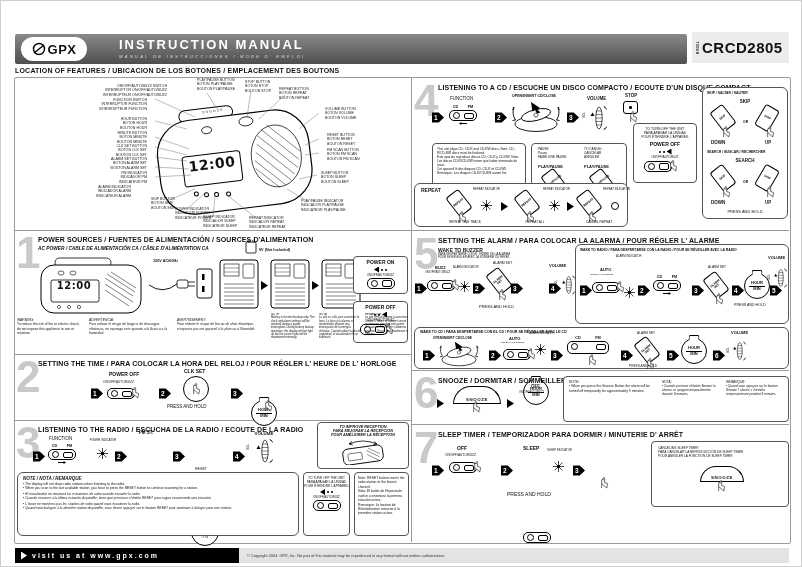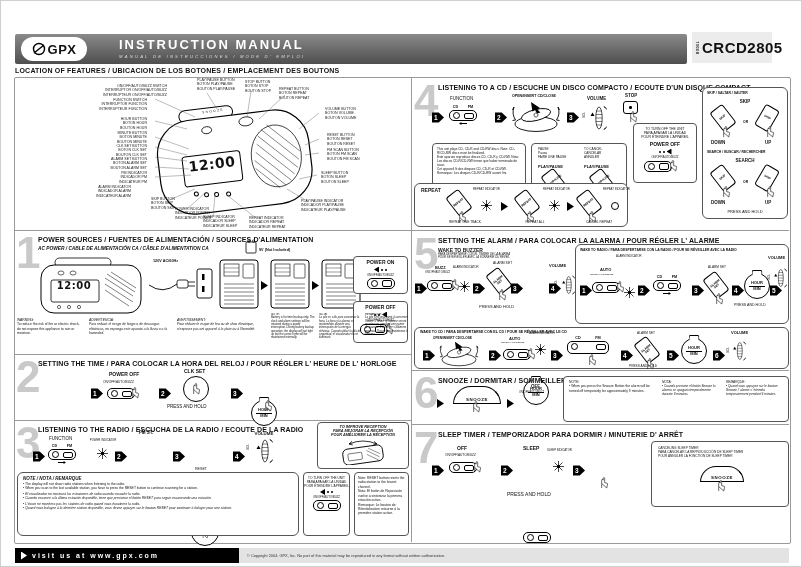--- a/index.html
+++ b/index.html
@@ -10,21 +10,21 @@
   .b{font-weight:bold}
   .i{font-style:italic}
   .ctr{text-align:center}
   .rt{text-align:right}
   
   .hdrbar{left:14px;top:33px;width:672px;height:30px;background:linear-gradient(#8a8a8a,#4e4e4e);border-radius:2px}
   .logo{position:absolute;left:6px;top:3px;width:66px;height:24px;background:#fff;border-radius:12px;display:flex;align-items:center;justify-content:center;gap:2px}
   .logo .brand{font-size:13px;font-weight:bold;letter-spacing:.5px;color:#111}
   .htitle{position:absolute;left:104px;top:3px;font-size:13px;font-weight:bold;color:#fff;letter-spacing:2px}
   .hsub{position:absolute;left:104px;top:20px;font-size:4.2px;color:#ddd;font-style:italic;letter-spacing:2.2px}
-  .modelbox{left:691px;top:31px;width:80px;height:31px;background:#ececec;display:flex;align-items:center;justify-content:flex-start;gap:2px;padding-left:4px;box-sizing:border-box}
+  .modelbox{left:691px;top:31px;width:97px;height:31px;background:#ececec;display:flex;align-items:center;justify-content:flex-start;gap:2px;padding-left:4px;box-sizing:border-box}
   .mlabel{font-size:3px;font-weight:bold;writing-mode:vertical-rl;transform:rotate(180deg);letter-spacing:.5px;color:#222}
   .mname{font-size:15px;font-weight:bold;color:#111;letter-spacing:.5px}
   .feattitle{left:14px;top:66px;font-size:7px;font-weight:bold;letter-spacing:.2px}
   
   .frame{left:13px;top:76px;width:775px;height:465px;border:1px solid #9a9a9a;border-radius:2px}
   .vdiv{left:410px;top:76px;width:1px;height:465px;background:#9a9a9a}
   .hrule{position:absolute;height:1px;background:#9a9a9a}
   
   .secnum{font-size:44px;font-weight:bold;color:#c9c9c9;line-height:.9}
   .sectitle{font-size:7px;font-weight:bold;letter-spacing:.1px}

